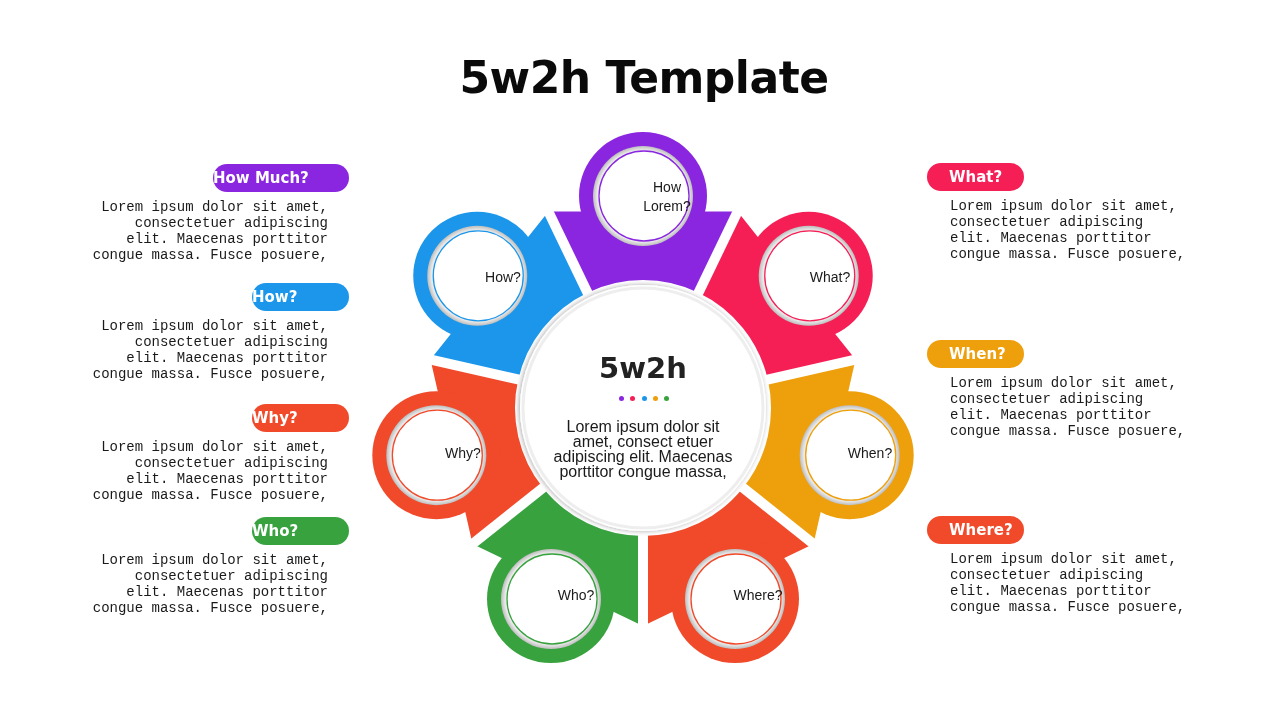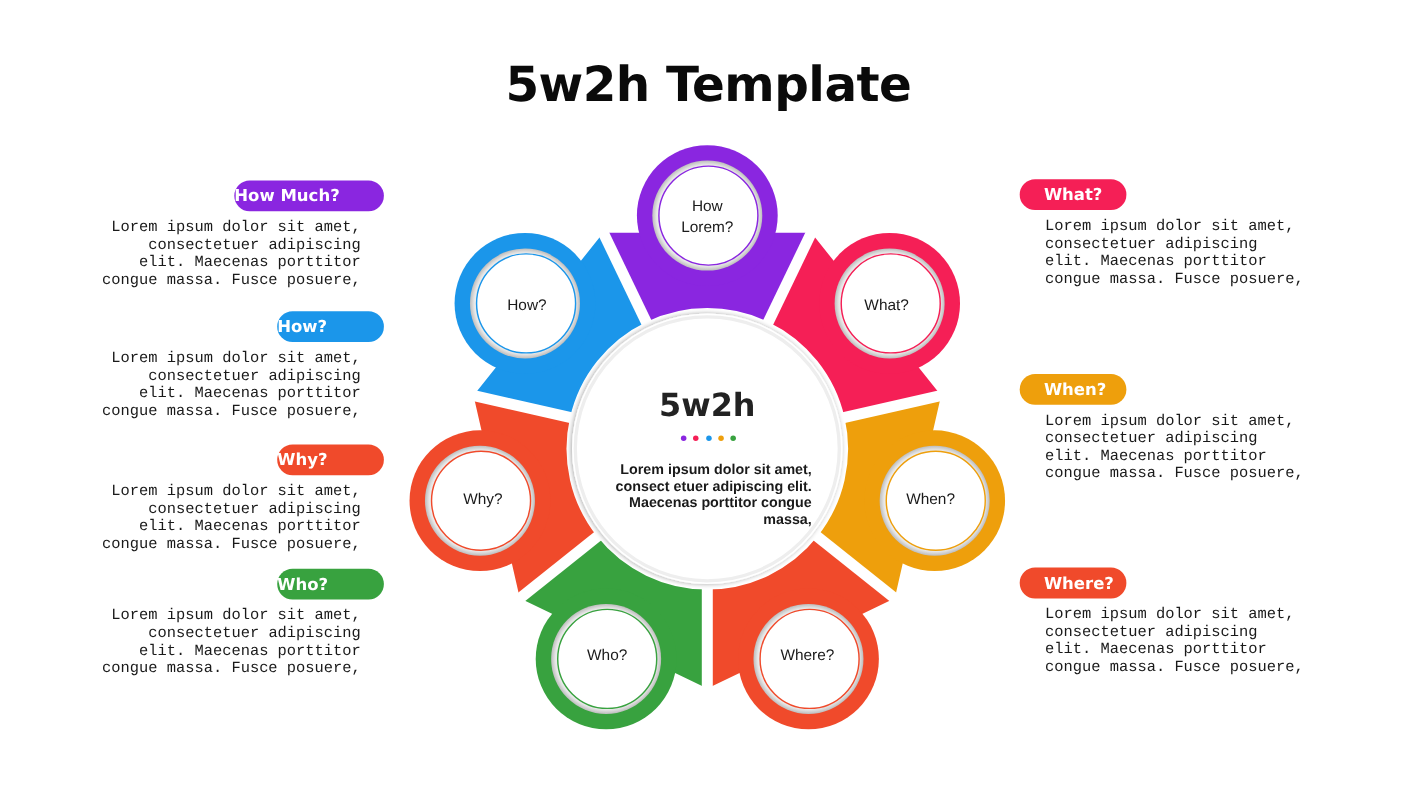--- a/index.html
+++ b/index.html
@@ -19,31 +19,31 @@
   }
   .left .pill { width: 136px; text-align: left; padding-right: 20px; }
   .right .pill { width: 97px; text-align: left; padding-left: 22px; }
   .desc {
     font-family: Liberation Mono, monospace; font-size: 14px; line-height: 16px; color: #1a1a1a; margin-top: 7px;
   }
   .left .desc { padding-right: 21px; }
   .right .desc { padding-left: 23px; }
   .bulb-label {
     position: absolute; width: 90px; text-align: center; font-family: "Liberation Sans", sans-serif;
-    font-size: 14px; line-height: 19px; color: #1a1a1a;
+    font-size: 14px; line-height: 19px; color: #1a1a1a; padding-left: 24px;
   }
   .center-title {
     position: absolute; left: 543px; top: 351px; width: 200px; text-align: center;
     font-family: "DejaVu Sans", sans-serif; font-weight: bold; font-size: 29px; color: #222;
   }
   .center-dots { position: absolute; left: 619px; top: 396px; width: 50px; height: 6px; display: flex; justify-content: space-between; }
   .center-dots span { width: 5px; height: 5px; border-radius: 50%; display: block; }
   .center-text {
-    position: absolute; left: 548px; top: 419px; width: 190px; text-align: right;
-    font-family: "Liberation Sans", sans-serif; font-size: 13px; line-height: 15px; color: #1a1a1a; font-weight: bold;
+    position: absolute; left: 548px; top: 419px; width: 190px; text-align: center;
+    font-family: "Liberation Sans", sans-serif; font-size: 16px; line-height: 15px; color: #1a1a1a;
   }
 </style>
 </head>
 <body>
 
 <div class="title">5w2h Template</div>
 
 <svg class="diagram" width="1280" height="720" viewBox="0 0 1280 720">
   <defs>
     <radialGradient id="innerShade" cx="50%" cy="50%" r="50%">

